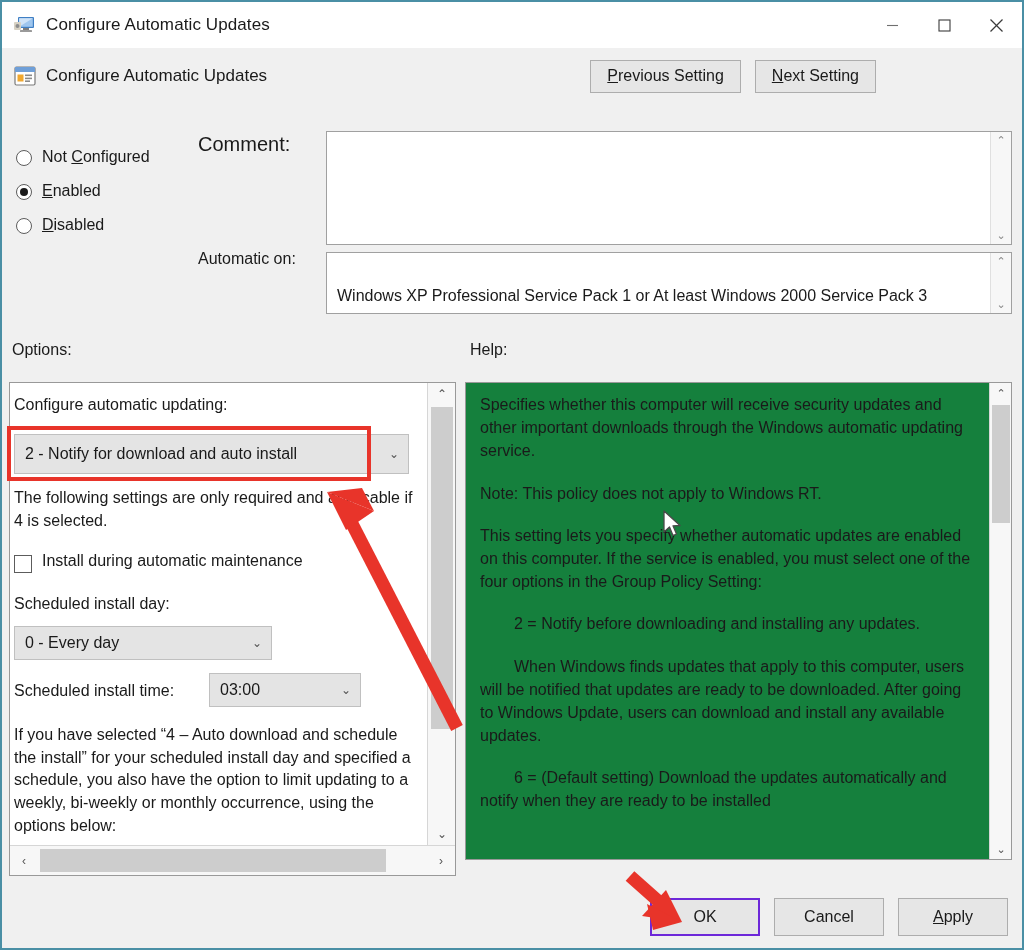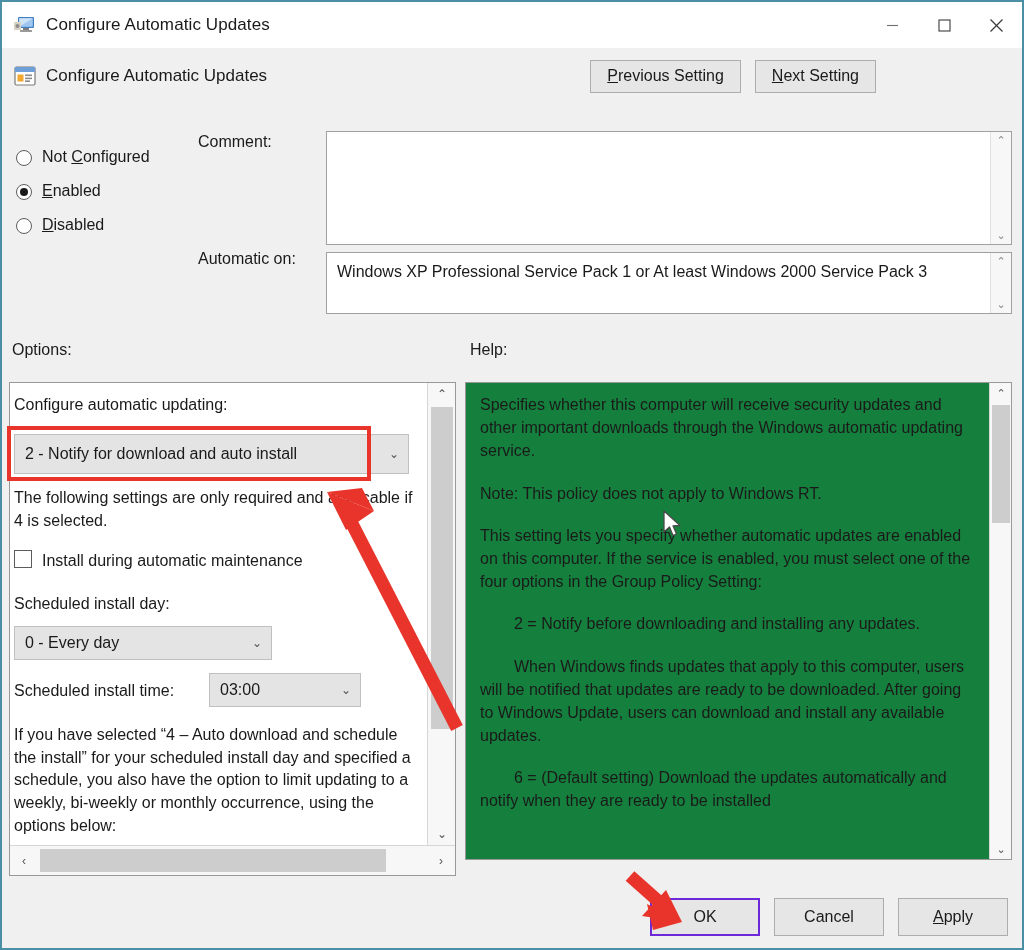--- a/index.html
+++ b/index.html
@@ -74,33 +74,34 @@
     margin-right: 10px; flex: none; position: relative;
   }
   .radio-mark.checked::after {
     content: ""; position: absolute;
     left: 3px; top: 3px; width: 8px; height: 8px;
     border-radius: 50%; background: #1a1a1a;
   }
   .radio-label { font-size: 16px; color: #1a1a1a; white-space: nowrap; }
   .radio-label u { text-decoration: underline; }
 
-  #comment-label { position: absolute; left: 196px; top: 131px; font-size: 16px; color: #1a1a1a; }
+  #comment-label { position: absolute; left: 196px; top: 131px; font-size: 20px; color: #1a1a1a; }
   #supported-label { position: absolute; left: 196px; top: 248px; font-size: 16px; color: #1a1a1a; }
 
   .textbox {
     position: absolute;
     background: #ffffff;
     border: 1px solid #a0a0a0;
     display: flex;
   }
   .textbox .tb-content {
     flex: 1; padding: 8px 10px;
     font-size: 16px; color: #1a1a1a; line-height: 1.35;
     overflow: hidden;
+    margin-top: 24px;
   }
   #comment-box { left: 324px; top: 129px; width: 686px; height: 114px; }
   #supported-box { left: 324px; top: 250px; width: 686px; height: 62px; }
 
   
   .vsb {
     width: 21px; background: #f7f7f7;
     border-left: 1px solid #e0e0e0;
     display: flex; flex-direction: column;
     align-items: center; justify-content: space-between;
@@ -208,21 +209,21 @@
   .combo .cb-val { flex: 1; padding-left: 10px; white-space: nowrap; overflow: hidden; }
   .combo .cb-caret {
     width: 28px; text-align: center; color: #555; font-size: 12px; flex: none;
   }
   #combo-updating { left: 12px; top: 432px; width: 395px; height: 40px; }
   #combo-day { left: 12px; top: 624px; width: 258px; height: 34px; }
   #combo-time { left: 207px; top: 671px; width: 152px; height: 34px; }
 
   #opt-note { position: absolute; left: 12px; top: 485px; width: 400px; }
 
-  #chk-row { position: absolute; left: 12px; top: 548px; display: flex; align-items: flex-start; }
+  #chk-row { position: absolute; left: 12px; top: 548px; display: flex; align-items: flex-end; }
   .checkbox {
     width: 18px; height: 18px; border: 1px solid #5c5c5c;
     background: #fff; margin-right: 10px; flex: none;
   }
 
   #opt-day-label { position: absolute; left: 12px; top: 591px; }
   #opt-time-label { position: absolute; left: 12px; top: 678px; }
   #opt-footer { position: absolute; left: 12px; top: 722px; width: 402px; }
 
   

